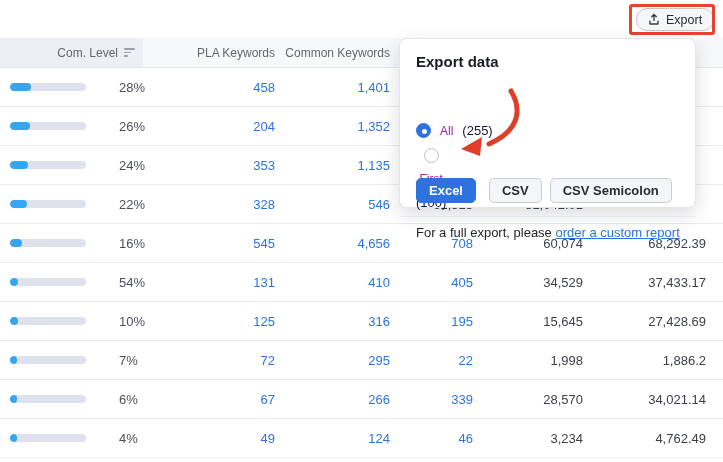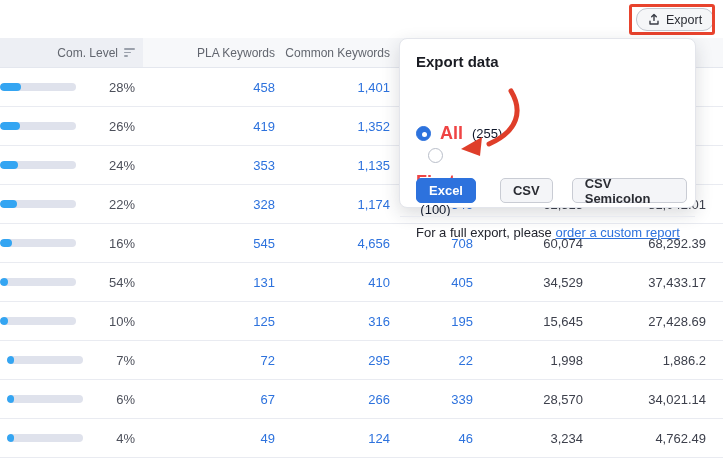--- a/index.html
+++ b/index.html
@@ -25,45 +25,45 @@
     font-size:12px; color:#62666f; padding-right:0; cursor:pointer; }
   .th.c1 { background:#edeff4; padding-right:8px; gap:6px; }
   .sort-icon { display:inline-flex; flex-direction:column; gap:2px; align-items:flex-start; }
   .sort-icon i { display:block; height:1.5px; background:#9aa0ab; border-radius:1px; }
   .sort-icon i:nth-child(1){ width:11px; } .sort-icon i:nth-child(2){ width:7px; }
   .sort-icon i:nth-child(3){ width:4px; }
 
   .row { height:39px; border-bottom:1px solid #e9ebf1; background:#fff; }
   .td { display:flex; align-items:center; justify-content:flex-end;
         font-size:13px; color:#3d404c; }
-  .td.c1 { justify-content:flex-end; padding-left:10px; padding-right:8px;gap:33px; }
+  .td.c1 { justify-content:flex-start; padding-left:10px; padding-right:8px;gap:33px; }
   .bar { width:76px; height:8px; background:#dfe2ec; border-radius:4px;
          overflow:hidden; flex:none; }
   .fill { display:block; height:8px; background:#34a5f2; border-radius:4px; min-width:7px; }
   .pct { flex:1; text-align:right; color:#4d505b; }
   .num-blue { color:#2d72dd; cursor:pointer; }
 
   
   .popup { position:absolute; left:399px; top:38px; width:297px; height:170px;
     background:#fff; border:1px solid #e3e5eb; border-radius:8px; z-index:50;
     box-shadow:0 6px 18px rgba(30,35,50,0.16); }
   .popup-title { position:absolute; left:16px; top:14px; font-size:15px;
     font-weight:bold; color:#1a1c23; }
   .opt { position:absolute; left:16px; display:flex; align-items:center; gap:9px;
     cursor:pointer; }
   .opt-all { top:84px; } .opt-first { top:109px;flex-direction:column; }
   .radio { width:15px; height:15px; border-radius:50%; background:#fff;
     border:1.5px solid #b9bec9; flex:none; position:relative; }
   .radio.on { background:#2d72dd; border-color:#2d72dd; }
   .radio.on::after { content:""; position:absolute; left:5px; top:5px; width:5px;
     height:5px; border-radius:50%; background:#fff; }
-  .opt-label { font-size:18px; font-weight:700; color:#ef4444; }
+  .opt-label { font-size:12px; font-weight:400; color:#a21caf; }
   .opt-count { font-size:13px; color:#0f172a; }
 
-  .fmt-row { position:absolute; left:16px; top:139px; display:flex; align-items:center;gap:11px; }
+  .fmt-row { position:absolute; left:16px; top:139px; display:flex; align-items:center; }
   .btn { height:25px; display:inline-flex; align-items:center; padding:0 12px;
     border-radius:5px; font-size:13px; font-weight:600; cursor:pointer; }
   .btn-primary { background:#2d72dd; border:1px solid #2d72dd; color:#fff;
     margin-right:13px; }
   .btn-gray { background:#f4f5f8; border:1px solid #c9ccd4; color:#2a2c33;
     margin-right:8px; }
 
   .popup-divider { position:absolute; left:0; top:177px; width:100%; height:1px;
     background:#e8eaf0; }
   .popup-footer { position:absolute; left:16px; top:186px; font-size:13px;
@@ -120,21 +120,21 @@
       <div class="td"></div>
       <div class="td"></div>
     </div>
     <div class="tr row">
       <div class="td c1">
           <span class="bar">
             <span class="fill" id="fill-1" style="width: 26%;"></span>
           </span>
           <span class="pct">26%</span>
         </div>
-      <div class="td num-blue">419</div>
+      <div class="td num-blue">204</div>
       <div class="td num-blue">1,352</div>
       <div class="td num-blue"></div>
       <div class="td"></div>
       <div class="td"></div>
     </div>
     <div class="tr row">
       <div class="td c1">
           <span class="bar">
             <span class="fill" id="fill-2" style="width: 24%;"></span>
           </span>
@@ -147,21 +147,20 @@
       <div class="td"></div>
     </div>
     <div class="tr row">
       <div class="td c1">
           <span class="bar">
             <span class="fill" id="fill-3" style="width: 22%;"></span>
           </span>
           <span class="pct">22%</span>
         </div>
       <div class="td num-blue">328</div>
-      <div class="td num-blue">1,174</div>
       <div class="td num-blue">546</div>
       <div class="td">62,515</div>
       <div class="td">81,042.01</div>
     </div>
     <div class="tr row">
       <div class="td c1">
           <span class="bar">
             <span class="fill" id="fill-4" style="width: 16%;"></span>
           </span>
           <span class="pct">16%</span>

